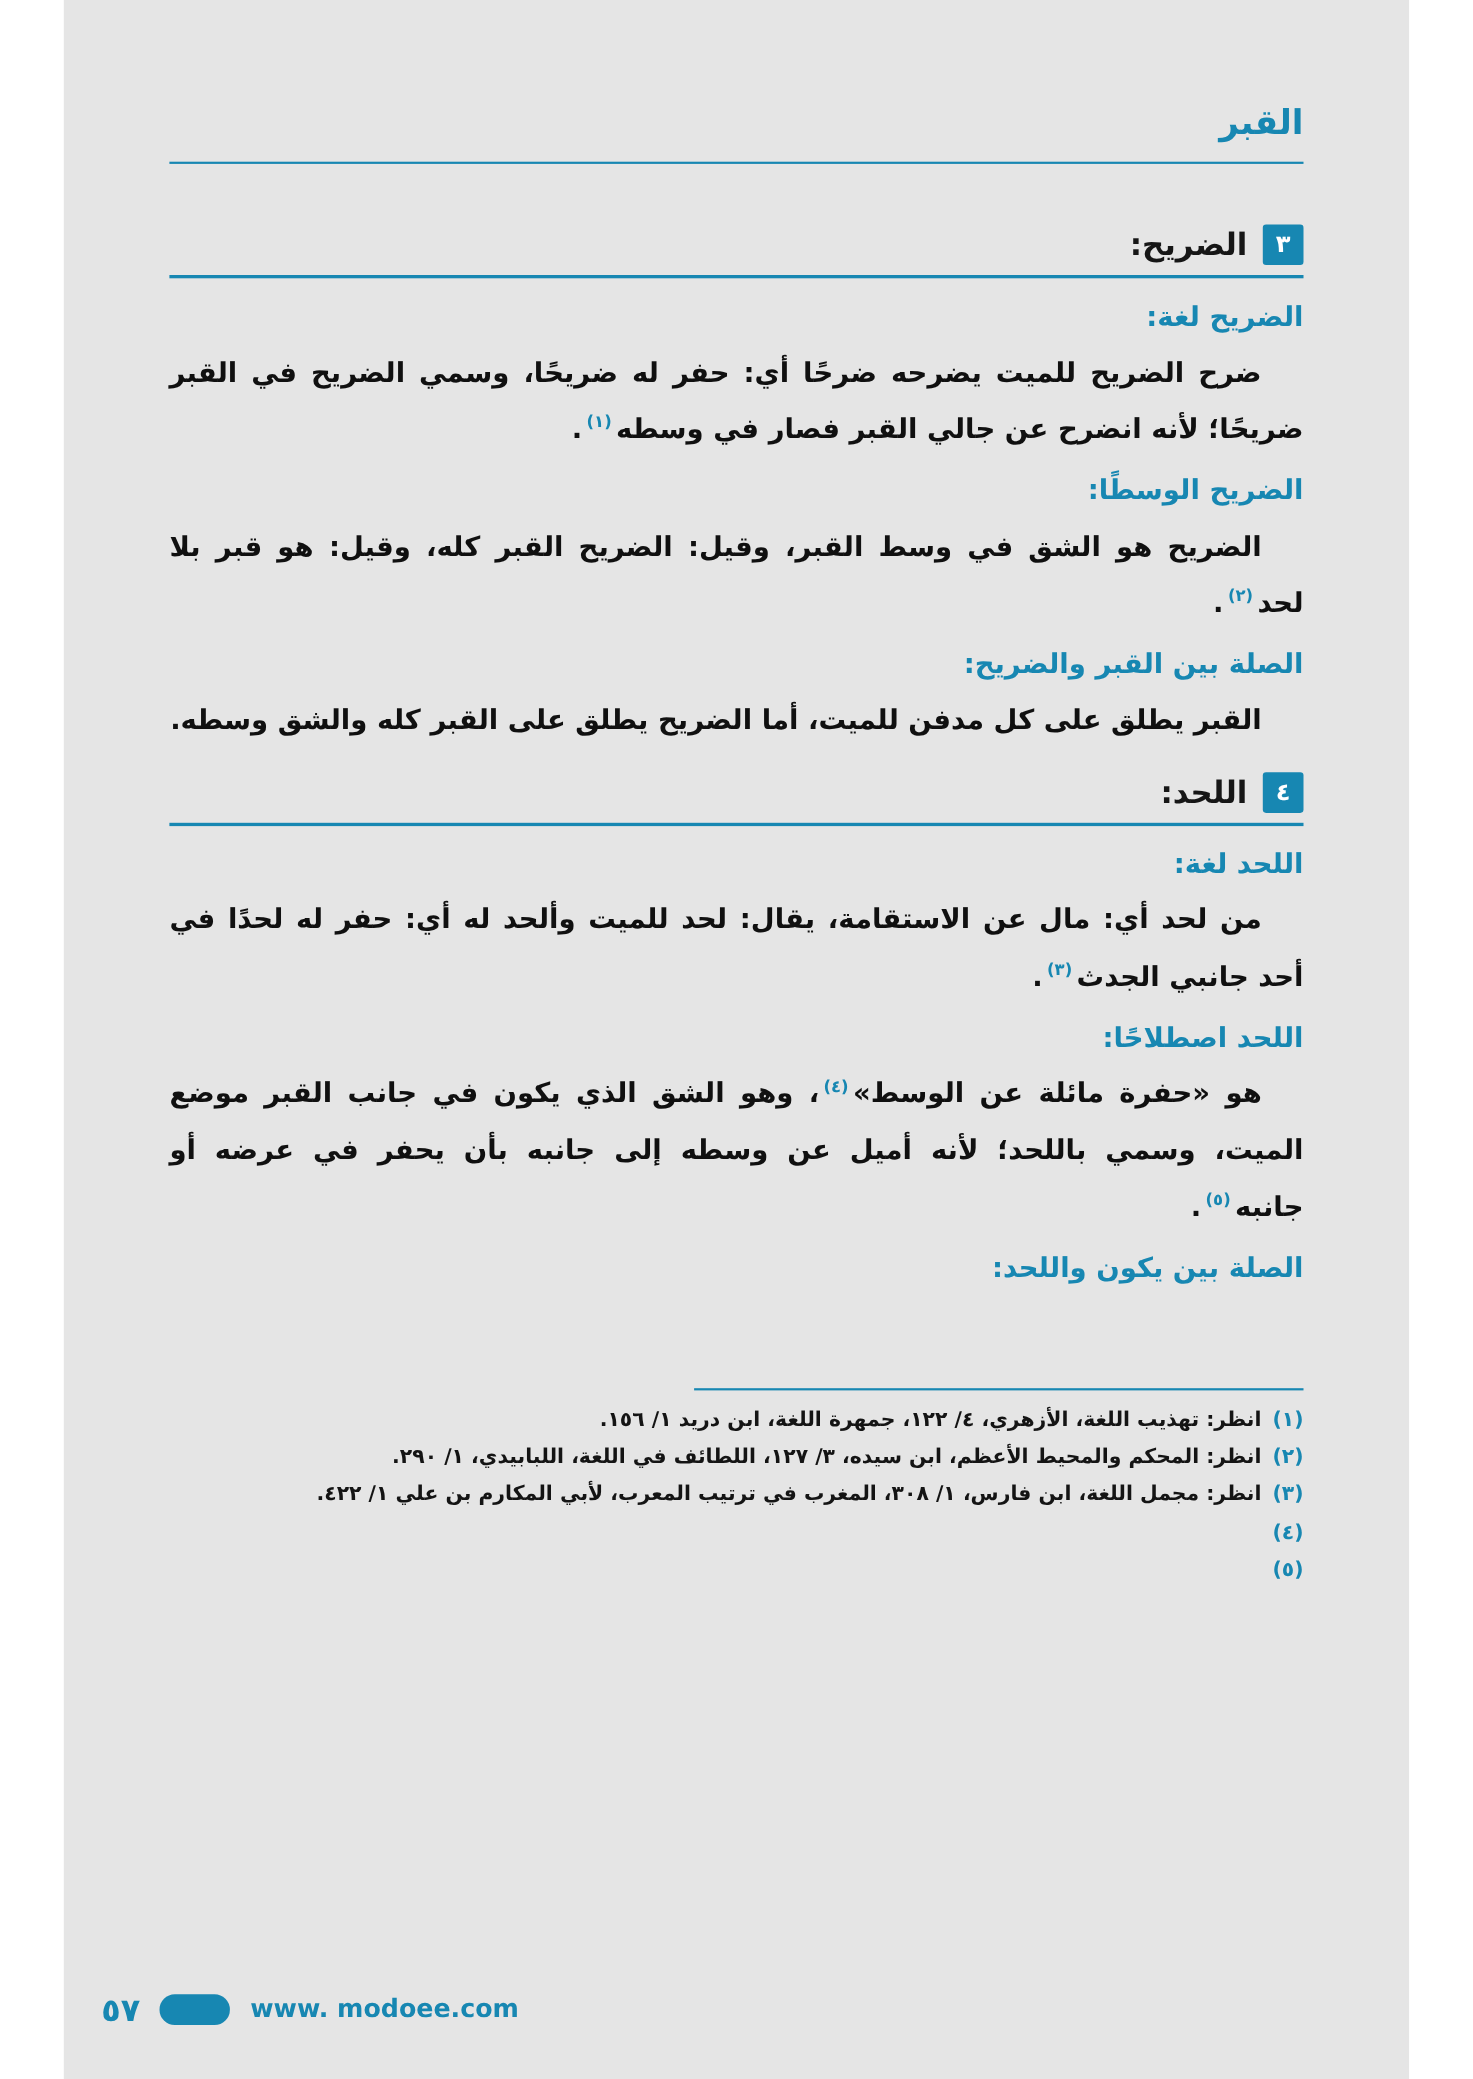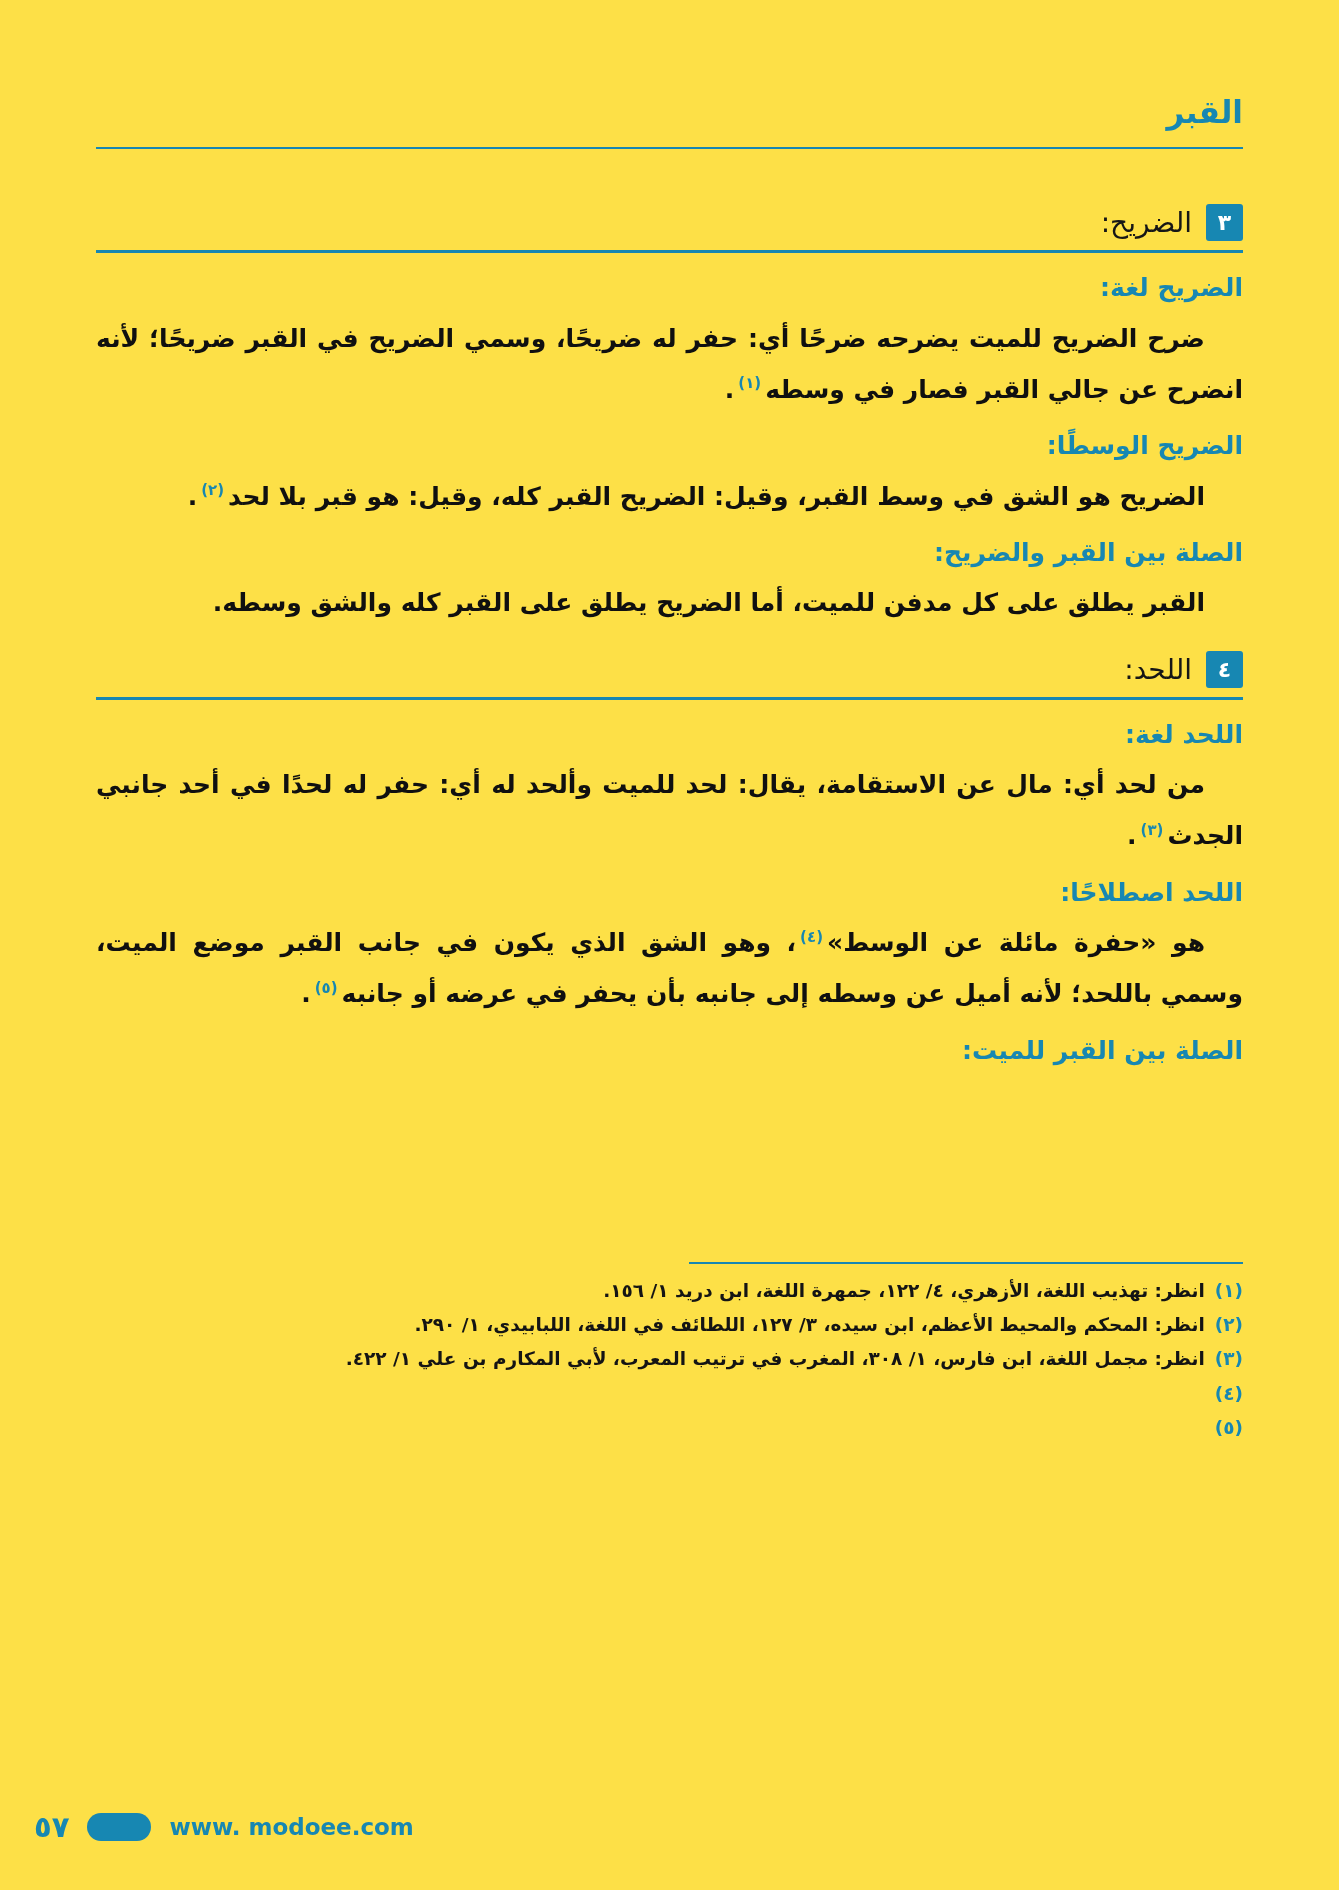--- a/index.html
+++ b/index.html
@@ -1,21 +1,21 @@
 <!DOCTYPE html>
 <html lang="ar" dir="rtl"><head>
 <meta charset="utf-8">
 <style>
   * { margin:0; padding:0; box-sizing:border-box; }
   html, body { background:#ffffff; }
   .page {
     position:relative;
-    width:1339px; height:1890px;
+    width:1223px; height:1890px;
     margin:0 auto;
-    background:#fde047;
+    background:#e5e5e5;
     font-family:"DejaVu Sans", sans-serif;
     color:#1a1a1a;
     overflow:hidden;
     padding-left:14px;
   }
 
   
   .running-head {
     position:absolute; top:94px; left:96px; right:96px;
     text-align:right; direction:rtl;
@@ -31,21 +31,21 @@
     position:absolute; top:204px; left:96px; right:96px;
     direction:rtl; text-align:right;
   }
   .section-head { display:flex; align-items:center; gap:14px; }
   .section-head.second { margin-top:22px; }
   .num-box {
     width:37px; height:37px; background:#1787b2; color:#ffffff;
     display:flex; align-items:center; justify-content:center;
     font-size:22px; font-weight:bold; border-radius:3px; flex:0 0 auto;
   }
-  .section-title { font-size:28px; font-weight:normal; color:#161616; }
+  .section-title { font-size:28px; font-weight:bold; color:#161616; }
   .section-rule { border-top:3px solid #1787b2; margin-top:9px; margin-bottom:16px; }
 
   .subhead {
     color:#1787b2; font-size:25px; font-weight:bold;
     margin:12px 0 6px 0; line-height:1.5;
   }
   .body-par {
     font-size:25px; font-weight:bold; color:#101010;
     line-height:2.05; text-align:justify; text-indent:38px;
     margin-bottom:2px;
@@ -106,21 +106,21 @@
       <span class="section-title">اللحد:</span>
     </div>
     <div class="section-rule"></div>
 
     <h3 class="subhead">اللحد لغة:</h3>
     <p class="body-par"><span>من لحد أي: مال عن الاستقامة، يقال: لحد للميت وألحد له أي: حفر له لحدًا في أحد جانبي الجدث</span><sup class="ref">(٣)</sup><span>.</span></p>
 
     <h3 class="subhead">اللحد اصطلاحًا:</h3>
     <p class="body-par"><span>هو «حفرة مائلة عن الوسط»</span><sup class="ref">(٤)</sup><span>، وهو الشق الذي يكون في جانب القبر موضع الميت، وسمي باللحد؛ لأنه أميل عن وسطه إلى جانبه بأن يحفر في عرضه أو جانبه</span><sup class="ref">(٥)</sup><span>.</span></p>
 
-    <h3 class="subhead">الصلة بين القبر للميت:</h3>
+    <h3 class="subhead">الصلة بين يكون واللحد:</h3>
 
   </main>
 
   <div class="footnotes">
     <div class="fn-rule"></div>
 
     <div class="fn-row">
       <span class="fn-num">(١)</span>
       <span class="fn-text">انظر: تهذيب اللغة، الأزهري، ٤/ ١٢٢، جمهرة اللغة، ابن دريد ١/ ١٥٦.</span>
     </div>

